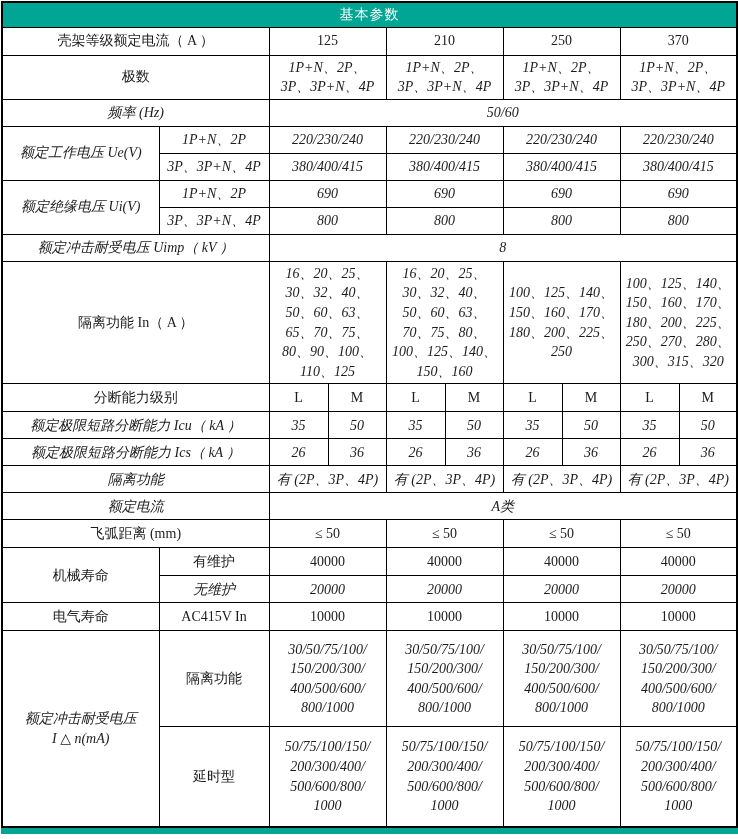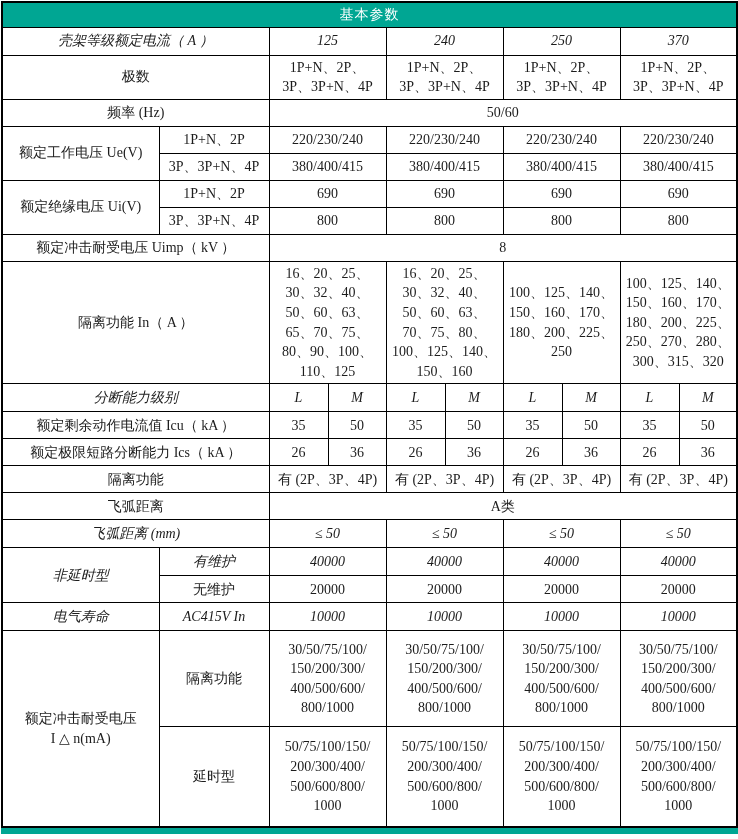--- a/index.html
+++ b/index.html
@@ -29,29 +29,29 @@
     line-height: 1.4;
     overflow: hidden;
   }
   td.title-cell {
     background: var(--accent, #00a693);
     color: #ffffff;
     font-size: 15.5px;
     height: 24px;
     letter-spacing: 1px;
   }
-  .pre { white-space: pre-line; }
+  .pre { white-space: pre-line; font-style: italic; }
   td.list-cell {
     text-align: left;
     padding-left: 10px;
     line-height: 1.45;
   }
   td.multi-center { line-height: 1.78; }
-  tr.h28 td { height: 28px; font-style: italic; }
-  tr.h27 td { height: 27px; }
+  tr.h28 td { height: 28px; }
+  tr.h27 td { height: 27px; font-style: italic; }
   tr.h43 td { height: 43px; }
   tr.h120 td { height: 120px; }
   tr.h96 td { height: 96px; }
   tr.h100 td { height: 100px; }
   .bottom-bar {
     width: 738px;
     height: 6px;
     background: var(--accent, #00a693);
   }
 </style>
@@ -74,21 +74,21 @@
     </colgroup>
 
     <tbody>
         <tr>
       <td class="title-cell" colspan="10">基本参数</td>
     </tr>
 
     <tr class="h28">
       <td colspan="2">壳架等级额定电流（ A ）</td>
       <td colspan="2">125</td>
-      <td colspan="2">240</td>
+      <td colspan="2">210</td>
       <td colspan="2">250</td>
       <td colspan="2">370</td>
     </tr>
 
     <tr class="h43">
       <td colspan="2">极数</td>
       <td colspan="2" class="pre">1P+N、2P、
 3P、3P+N、4P</td>
       <td colspan="2" class="pre">1P+N、2P、
 3P、3P+N、4P</td>
@@ -171,21 +171,21 @@
       <td>M</td>
       <td>L</td>
       <td>M</td>
       <td>L</td>
       <td>M</td>
       <td>L</td>
       <td>M</td>
     </tr>
 
     <tr class="h27">
-      <td colspan="2">额定剩余动作电流值 Icu（ kA ）</td>
+      <td colspan="2">额定极限短路分断能力 Icu（ kA ）</td>
       <td>35</td>
       <td>50</td>
       <td>35</td>
       <td>50</td>
       <td>35</td>
       <td>50</td>
       <td>35</td>
       <td>50</td>
     </tr>
 
@@ -203,34 +203,34 @@
 
     <tr class="h27">
       <td colspan="2">隔离功能</td>
       <td colspan="2">有 (2P、3P、4P)</td>
       <td colspan="2">有 (2P、3P、4P)</td>
       <td colspan="2">有 (2P、3P、4P)</td>
       <td colspan="2">有 (2P、3P、4P)</td>
     </tr>
 
     <tr class="h27">
-      <td colspan="2">飞弧距离</td>
+      <td colspan="2">额定电流</td>
       <td colspan="8">A类</td>
     </tr>
 
     <tr class="h28">
       <td colspan="2">飞弧距离 (mm)</td>
       <td colspan="2">≤ 50</td>
       <td colspan="2">≤ 50</td>
       <td colspan="2">≤ 50</td>
       <td colspan="2">≤ 50</td>
     </tr>
 
     <tr class="h28">
-      <td rowspan="2">非延时型</td>
+      <td rowspan="2">机械寿命</td>
       <td>有维护</td>
       <td colspan="2">40000</td>
       <td colspan="2">40000</td>
       <td colspan="2">40000</td>
       <td colspan="2">40000</td>
     </tr>
     <tr class="h27">
       <td>无维护</td>
       <td colspan="2">20000</td>
       <td colspan="2">20000</td>

